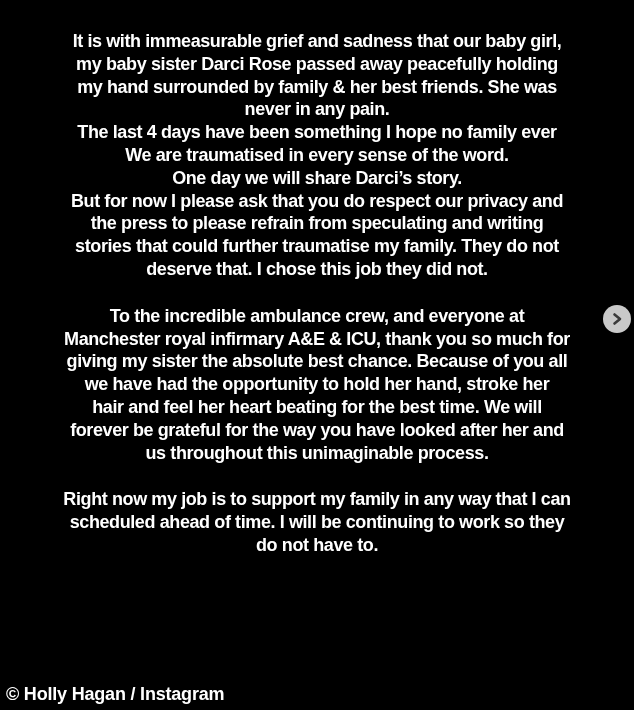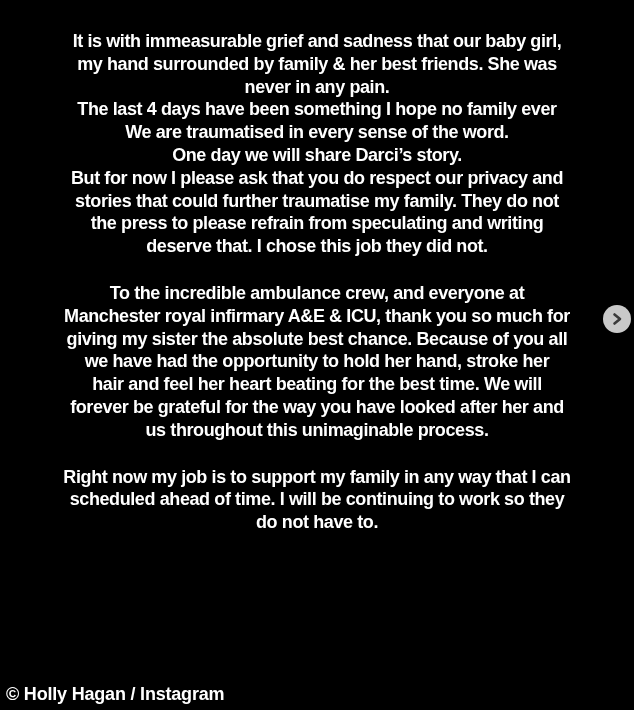--- a/index.html
+++ b/index.html
@@ -64,28 +64,29 @@
   }
 </style>
 </head>
 <body>
 
 <div class="stage">
 
   <div class="text-block">
       <div class="para">
         <div class="line">It is with immeasurable grief and sadness that our baby girl,</div>
+        <div class="line">my baby sister Darci Rose passed away peacefully holding</div>
         <div class="line">my hand surrounded by family &amp; her best friends. She was</div>
         <div class="line">never in any pain.</div>
         <div class="line">The last 4 days have been something I hope no family ever</div>
         <div class="line">We are traumatised in every sense of the word.</div>
         <div class="line">One day we will share Darci’s story.</div>
         <div class="line">But for now I please ask that you do respect our privacy and</div>
+        <div class="line">the press to please refrain from speculating and writing</div>
         <div class="line">stories that could further traumatise my family. They do not</div>
-        <div class="line">the press to please refrain from speculating and writing</div>
         <div class="line">deserve that. I chose this job they did not.</div>
       </div>
       <div class="para">
         <div class="line">To the incredible ambulance crew, and everyone at</div>
         <div class="line">Manchester royal infirmary A&amp;E &amp; ICU, thank you so much for</div>
         <div class="line">giving my sister the absolute best chance. Because of you all</div>
         <div class="line">we have had the opportunity to hold her hand, stroke her</div>
         <div class="line">hair and feel her heart beating for the best time. We will</div>
         <div class="line">forever be grateful for the way you have looked after her and</div>
         <div class="line">us throughout this unimaginable process.</div>

